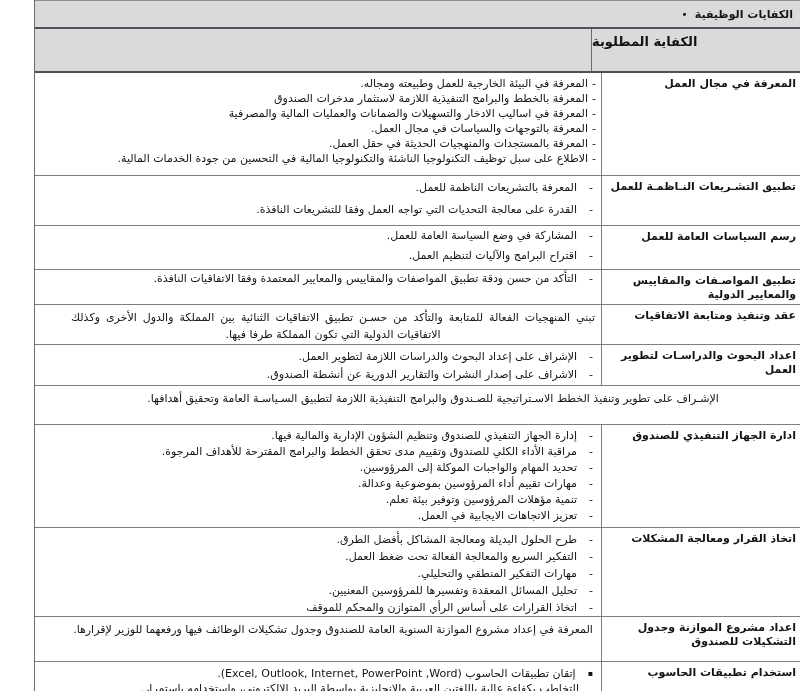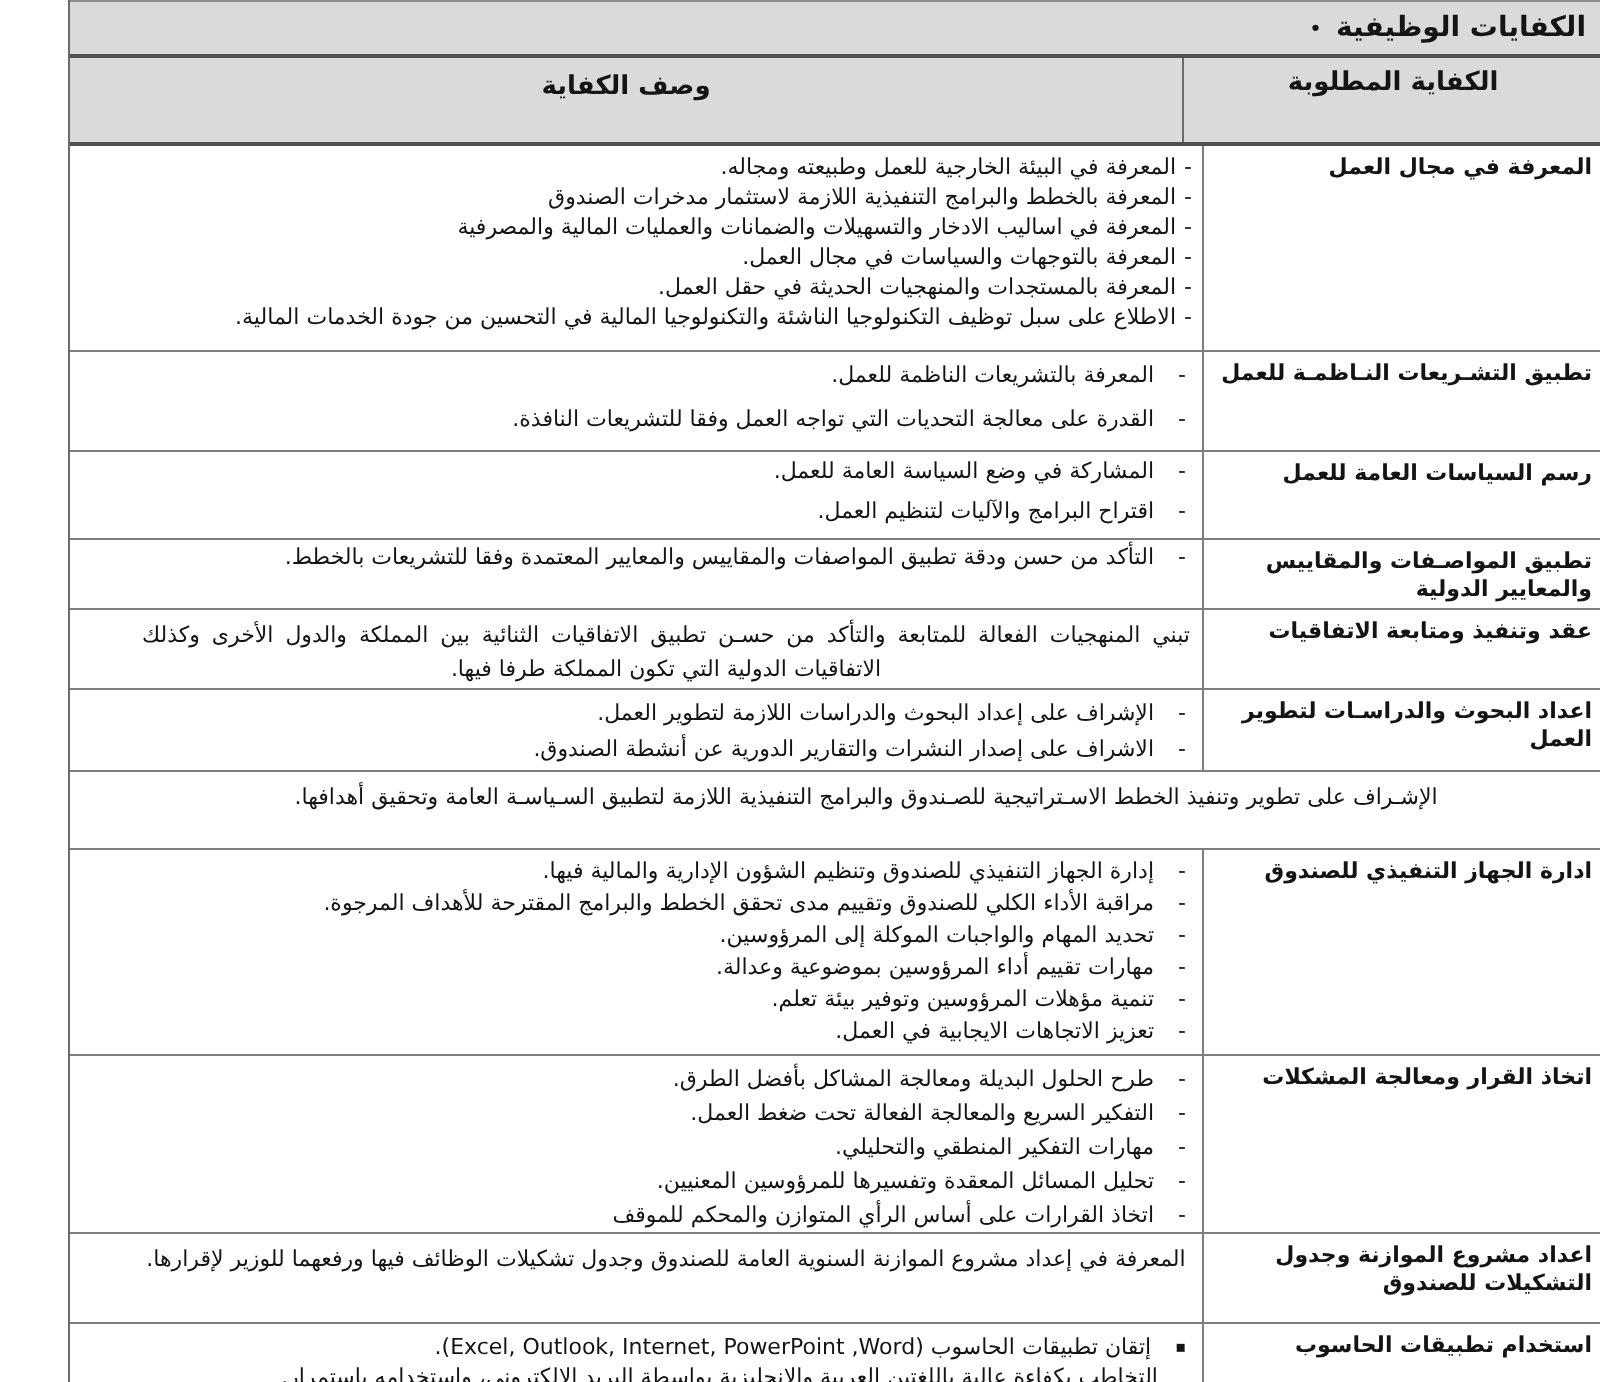--- a/index.html
+++ b/index.html
@@ -21,35 +21,35 @@
   .title-row {
     background:#d9dadc;
     border-top:1px solid #8a8c8e;
     border-bottom:2px solid #4f5154;
     height:29px;
     display:flex;
     align-items:center;
     padding-right:8px;
     box-sizing:border-box;
   }
-  .title-text { font-weight:bold; font-size:14px; }
+  .title-text { font-weight:bold; font-size:11px; }
   .title-bullet { font-size:11px; margin:0 7px; }
   
   .header-row {
     display:flex;
     background:#d9dadc;
     border-bottom:2px solid #4f5154;
     min-height:44px;
     box-sizing:border-box;
   }
   .h-competency {
     width:210px; box-sizing:border-box;
     border-left:1px solid #6a6c6e;
     font-weight:bold; font-size:13px;
-    text-align:center; padding-top:5px;
+    text-align:left; padding-top:5px;
   }
   .h-description {
     flex:1;
     font-weight:bold; font-size:13px;
     text-align:center; padding-top:7px;
   }
   
   .row {
     display:flex;
     background:#ffffff;
@@ -99,21 +99,20 @@
 
 <div class="sheet">
 
   <div class="title-row">
     <span class="title-text">الكفايات الوظيفية</span>
     <span class="title-bullet">•</span>
   </div>
 
   <div class="header-row">
     <div class="h-competency">الكفاية المطلوبة</div>
-    <div class="h-description">وصف الكفاية</div>
   </div>
 
   <div class="row r1">
     <div class="cell-label">المعرفة في مجال العمل</div>
     <div class="cell-desc">
       <div class="items">
         <div class="item">
             <span class="dash">-</span>
             <span class="txt">المعرفة في البيئة الخارجية للعمل وطبيعته ومجاله.</span>
           </div>
@@ -172,21 +171,21 @@
       </div>
     </div>
   </div>
 
   <div class="row r4">
     <div class="cell-label">تطبيق المواصـفات والمقاييس والمعايير الدولية</div>
     <div class="cell-desc">
       <div class="items">
         <div class="item">
             <span class="dash">-</span>
-            <span class="txt">التأكد من حسن ودقة تطبيق المواصفات والمقاييس والمعايير المعتمدة وفقا للتشريعات بالخطط.</span>
+            <span class="txt">التأكد من حسن ودقة تطبيق المواصفات والمقاييس والمعايير المعتمدة وفقا الاتفاقيات النافذة.</span>
           </div>
       </div>
     </div>
   </div>
 
   <div class="row r5">
     <div class="cell-label">عقد وتنفيذ ومتابعة الاتفاقيات</div>
     <div class="cell-desc">
       <div class="para">تبني المنهجيات الفعالة للمتابعة والتأكد من حسـن تطبيق الاتفاقيات الثنائية بين المملكة والدول الأخرى وكذلك الاتفاقيات الدولية التي تكون المملكة طرفا فيها.</div>
     </div>

